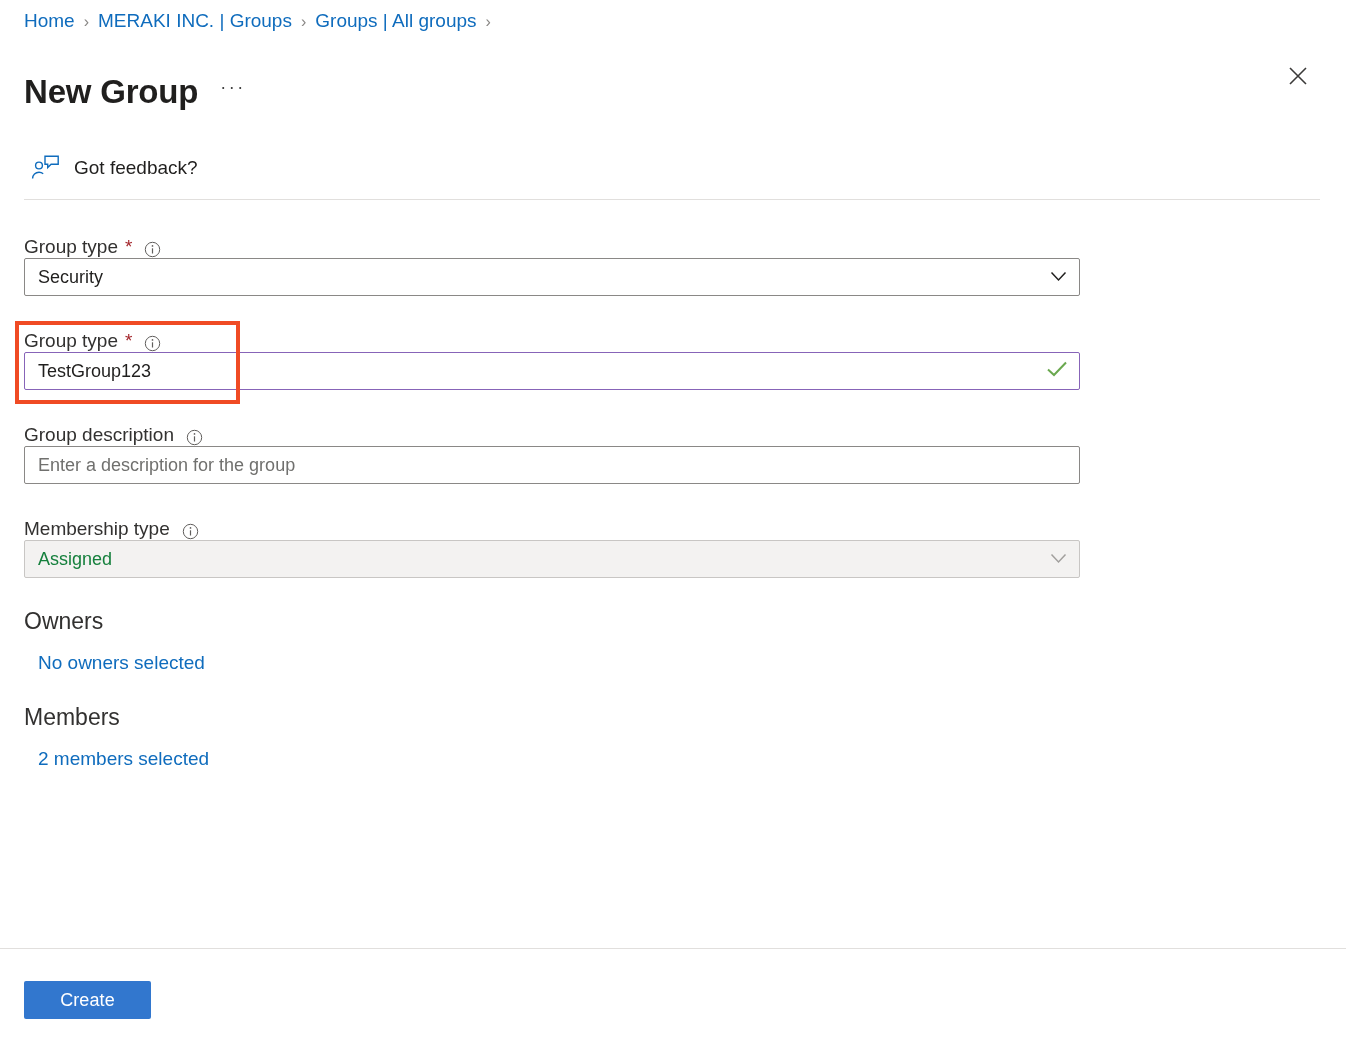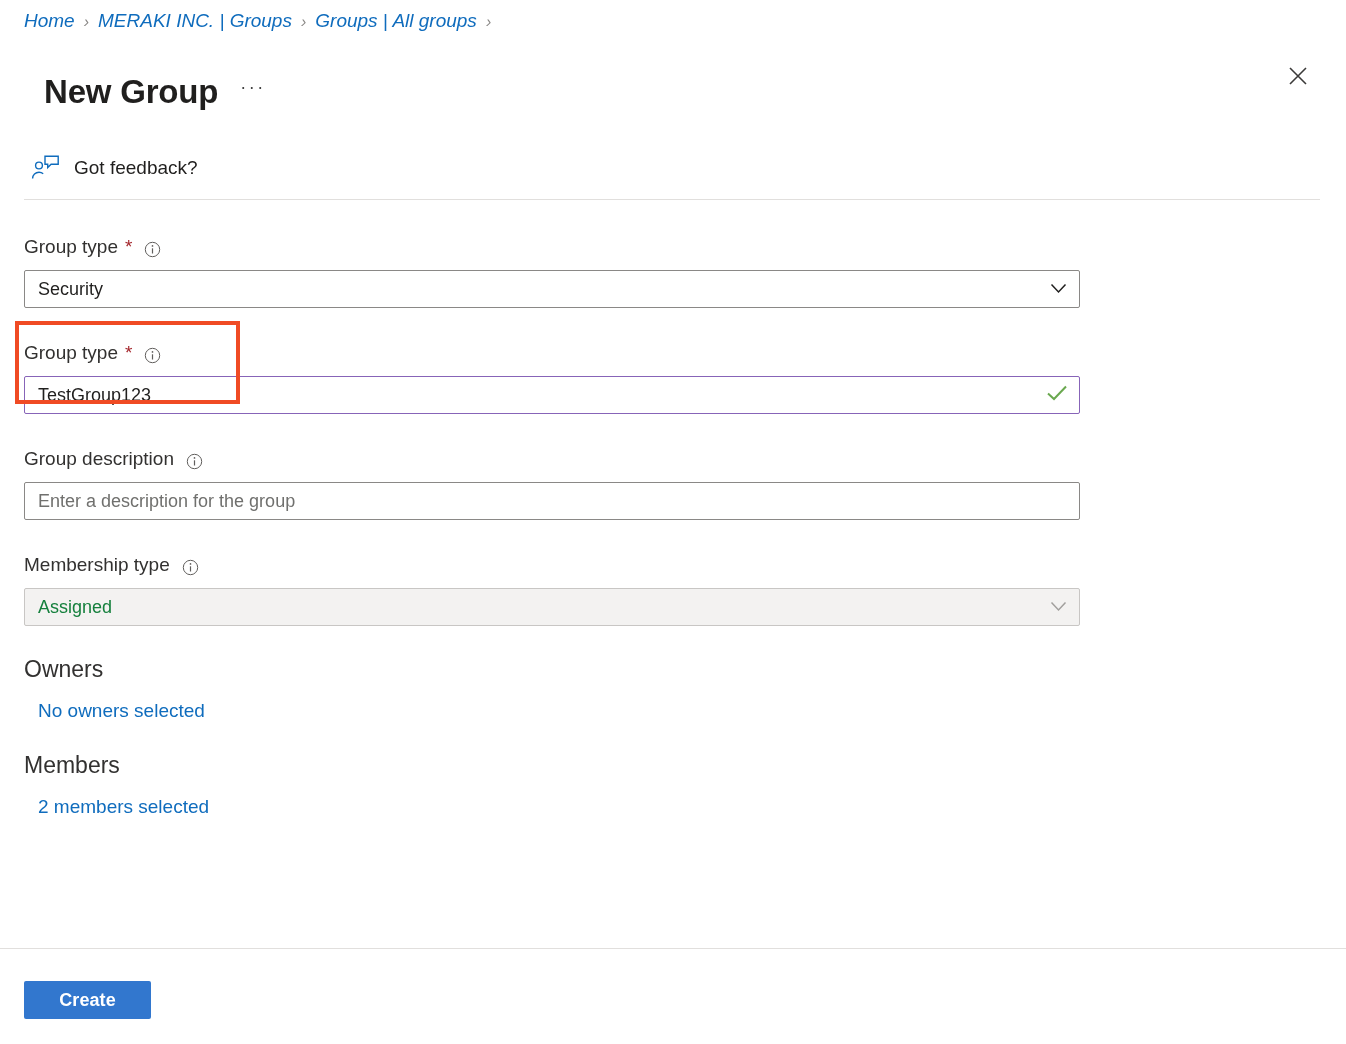--- a/index.html
+++ b/index.html
@@ -16,21 +16,20 @@
   .page { position: relative; width: 1346px; height: 1044px; }
 
   
   .breadcrumb {
     position: absolute;
     left: 24px; top: 8px;
     display: flex; align-items: flex-start;
     font-size: 19px;
     line-height: 26px;
     white-space: nowrap;
-    font-style: italic;
   }
   .crumb {
     color: #0f6cbd;
     cursor: pointer;
     text-decoration: none;
   }
   .crumb-sep {
     color: #8a8886;
     margin: 0 9px;
     font-size: 16px;
@@ -43,21 +42,20 @@
     position: absolute;
     left: 24px; top: 48px;
     display: flex; align-items: center;
   }
   .page-title {
     font-size: 33px;
     font-weight: 700;
     letter-spacing: -0.2px;
     color: #201f1e;
     line-height: 44px;
-    margin-left: 20px;
   }
   .title-ellipsis {
     margin-left: 22px;
     color: #424242;
     font-size: 18px;
     letter-spacing: 2.5px;
     transform: translateY(-5px);
     cursor: pointer;
   }
   .close-btn {
@@ -105,21 +103,21 @@
     width: 17px; height: 17px;
     display: inline-flex; align-items: center; justify-content: center;
     cursor: pointer;
     color: #605e5c;
   }
 
   .control {
     position: relative;
     width: 1056px;
     height: 38px;
-    margin-top: 12px;
+    margin-top: 0;
   }
   .control input,
   .control .fake-input {
     width: 100%; height: 38px;
     border: 1px solid #8a8886;
     border-radius: 2px;
     background: #ffffff;
     font-family: "Liberation Sans", sans-serif;
     font-size: 18px;
     color: #201f1e;
@@ -187,21 +185,21 @@
   .create-btn {
     position: absolute;
     left: 24px; top: 981px;
     width: 127px; height: 38px;
     background: #3277ce;
     color: #ffffff;
     border: none;
     border-radius: 2px;
     font-family: "Liberation Sans", sans-serif;
     font-size: 18px;
-    font-weight: 700;
+    font-weight: 400;
     cursor: pointer;
     letter-spacing: 0.1px;
   }
 </style>
 </head>
 <body>
 
 <div class="page">
 
   <nav class="breadcrumb">

